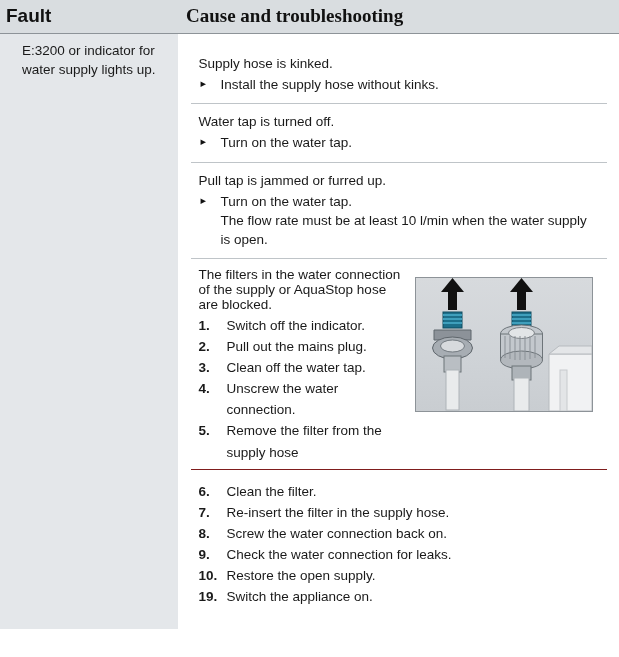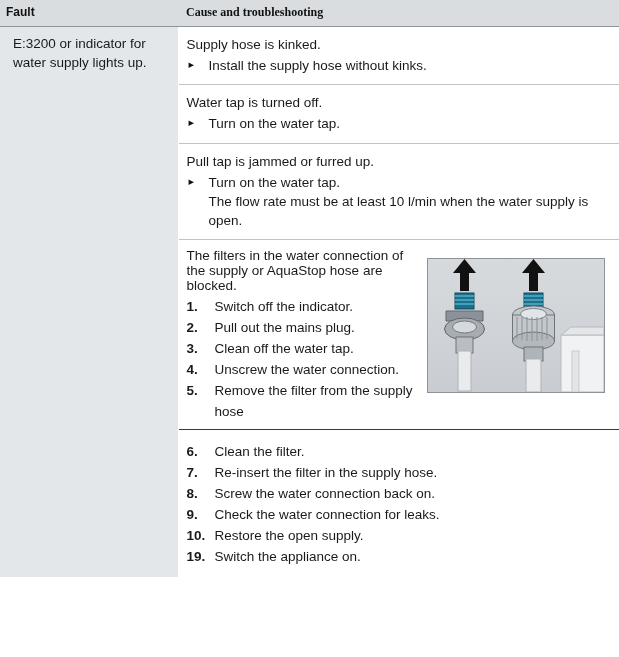--- a/index.html
+++ b/index.html
@@ -26,39 +26,39 @@
     border-collapse: collapse;
     table-layout: fixed;
   }
   table.fault-table col.c1 { width: 178px; }
   table.fault-table col.c2 { width: 441px; }
 
   thead th {
     background: #d9dde0;
     text-align: left;
     font-weight: bold;
-    font-size: 12px;
+    font-size: 19px;
     padding: 5px 8px 6px 8px;
     vertical-align: top;
     border-bottom: 1px solid #8d9398;
     color: #111;
   }
   thead th.th-fault { padding-left: 6px; }
   thead th.th-cause { padding-left: 8px; font-family: Liberation Serif, serif; }
 
   td.fault-cell {
     background: #e4e7ea;
     vertical-align: top;
-    padding: 8px 8px 10px 13px;
+    padding: 8px 8px 10px 22px;
     line-height: 1.38;
     border-right: 1px solid #ffffff;
   }
   td.cause-cell {
     vertical-align: top;
-    padding: 0;
+    padding: 12px;
     background: #ffffff;
   }
 
   .block {
     padding: 8px 10px 9px 8px;
     border-bottom: 1px solid #bfc4c8;
     line-height: 1.42;
   }
 
   .lead {

